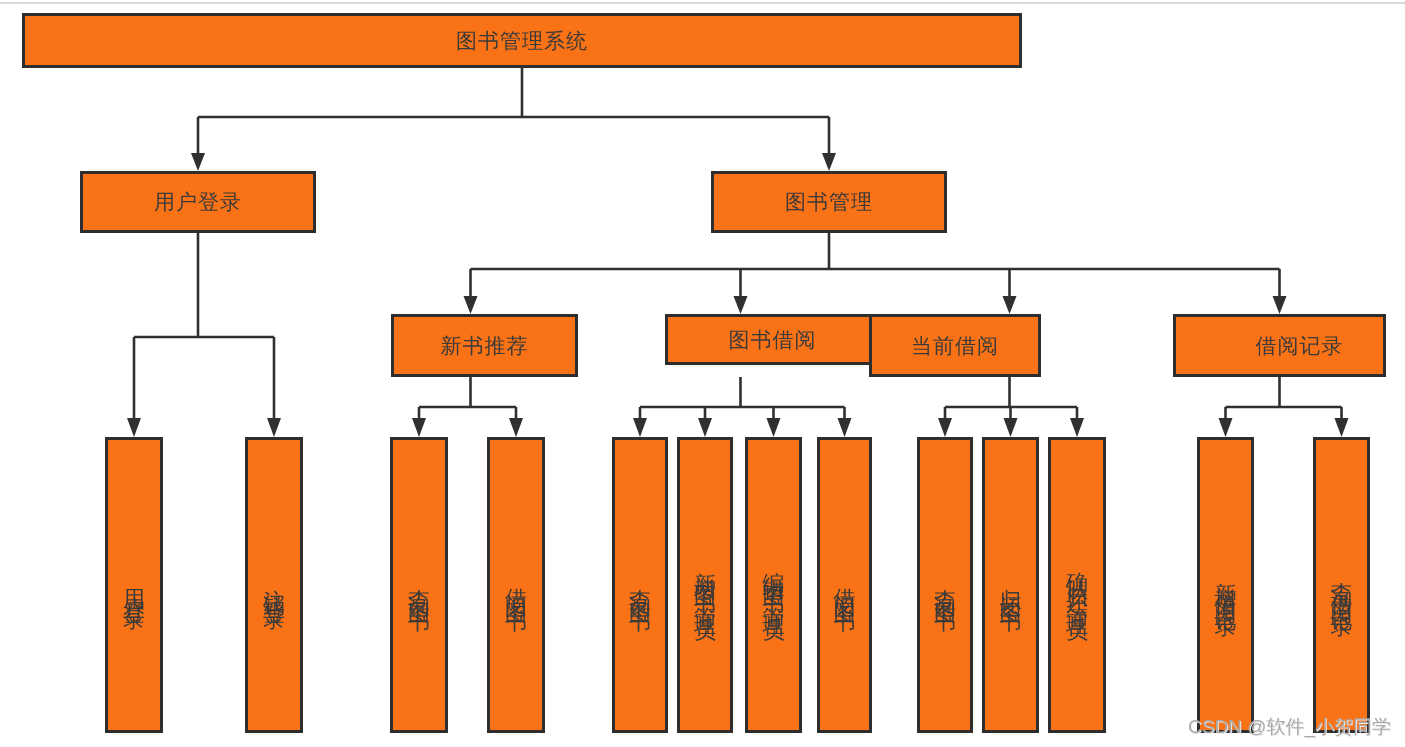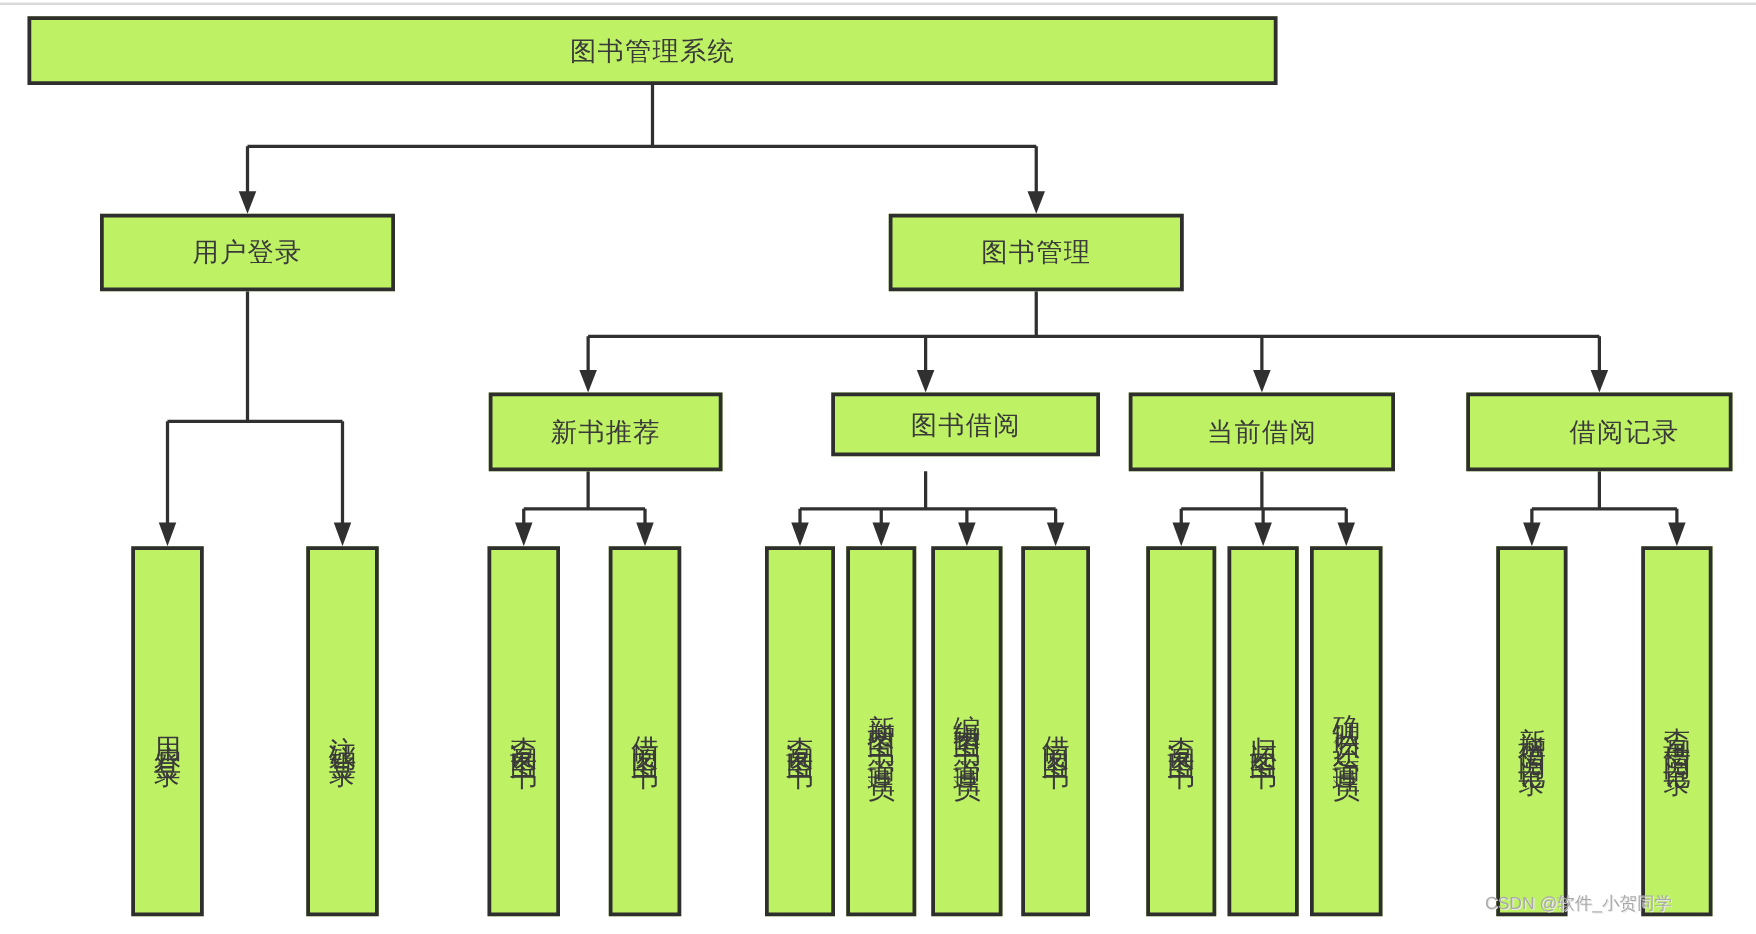--- a/index.html
+++ b/index.html
@@ -25,21 +25,21 @@
   .wires path {
     fill: none;
     stroke: #303030;
     stroke-width: 2.6;
   }
   .wires polygon { fill: #303030; stroke: none; }
   .box {
     position: absolute;
     box-sizing: border-box;
     border: 3px solid #2e2e2e;
-    background: #bef264;
+    background: #f97316;
     display: flex;
     align-items: center;
     justify-content: center;
     color: #3a3a3a;
   }
   .hlabel {
     font-size: 21px;
     letter-spacing: 1px;
     white-space: nowrap;
   }
@@ -48,21 +48,21 @@
     text-orientation: mixed;
     font-size: 22px;
     letter-spacing: 7px;
     line-height: 1.1;
     white-space: nowrap;
   }
   .watermark {
     position: absolute;
     left: 1188px;
     top: 714px;
-    font-size: 14px;
+    font-size: 19px;
     color: #a9a9a9;
     text-shadow: 1px 1px 0 #e9e9e9;
     white-space: nowrap;
     z-index: 10;
   }
 </style>
 </head>
 <body>
 
 <div class="canvas">
@@ -111,21 +111,21 @@
   <div class="box" style="left:711px; top:171px; width:236px; height:62px;text-align:center;">
     <span class="hlabel">图书管理</span>
   </div>
 
   <div class="box" style="left:363px; top:314px; width:187px; height:63px;margin-left:28px;">
     <span class="hlabel">新书推荐</span>
   </div>
   <div class="box" style="left:633px; top:314px; width:215px; height:51px;margin-left:32px;">
     <span class="hlabel">图书借阅</span>
   </div>
-  <div class="box" style="left:903px; top:314px; width:213px; height:63px;">
+  <div class="box" style="left:869px; top:314px; width:172px; height:63px;">
     <span class="hlabel">当前借阅</span>
   </div>
   <div class="box" style="left:1173px; top:314px; width:213px; height:63px;padding-left:40px;">
     <span class="hlabel">借阅记录</span>
   </div>
 
   <div class="box" style="left:105px; top:437px; width:58px; height:296px;">
     <span class="vlabel">用户登录</span>
   </div>
   <div class="box" style="left:245px; top:437px; width:58px; height:296px;">

